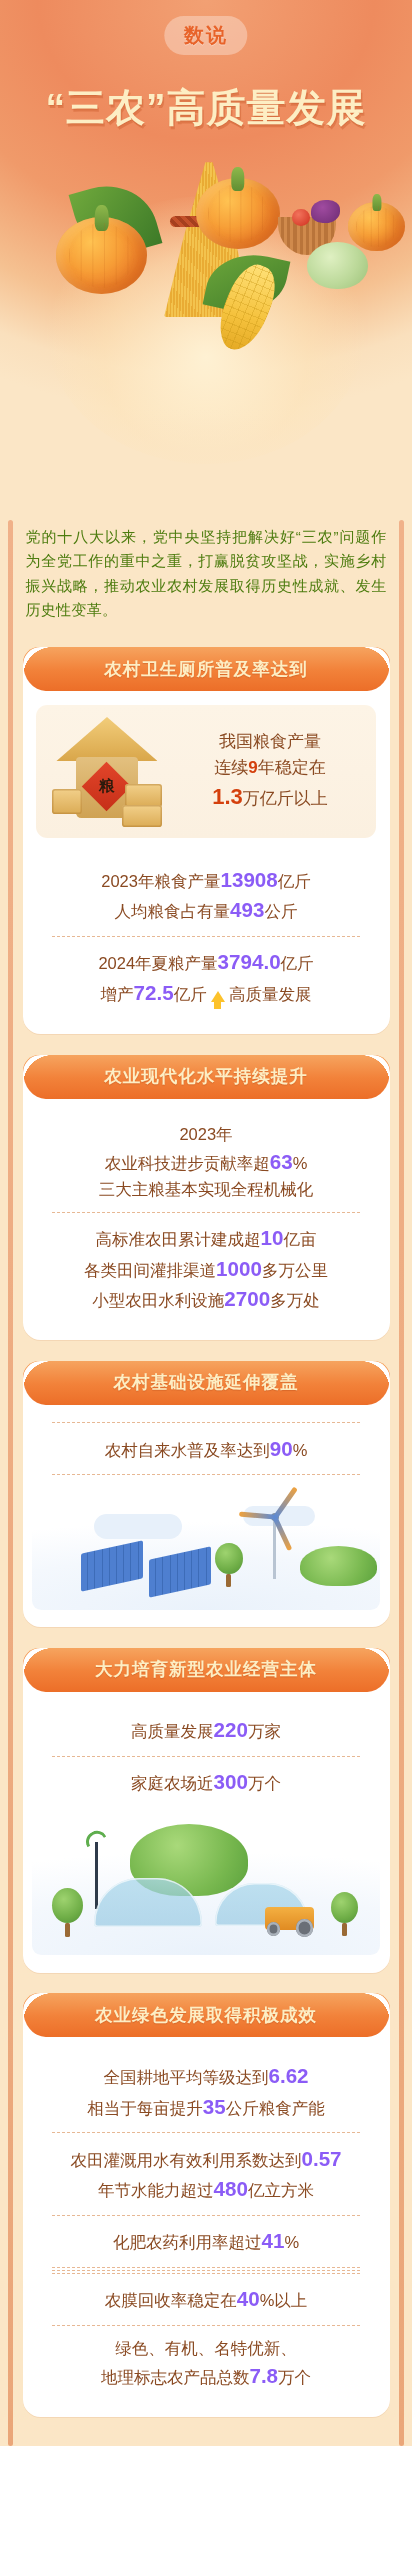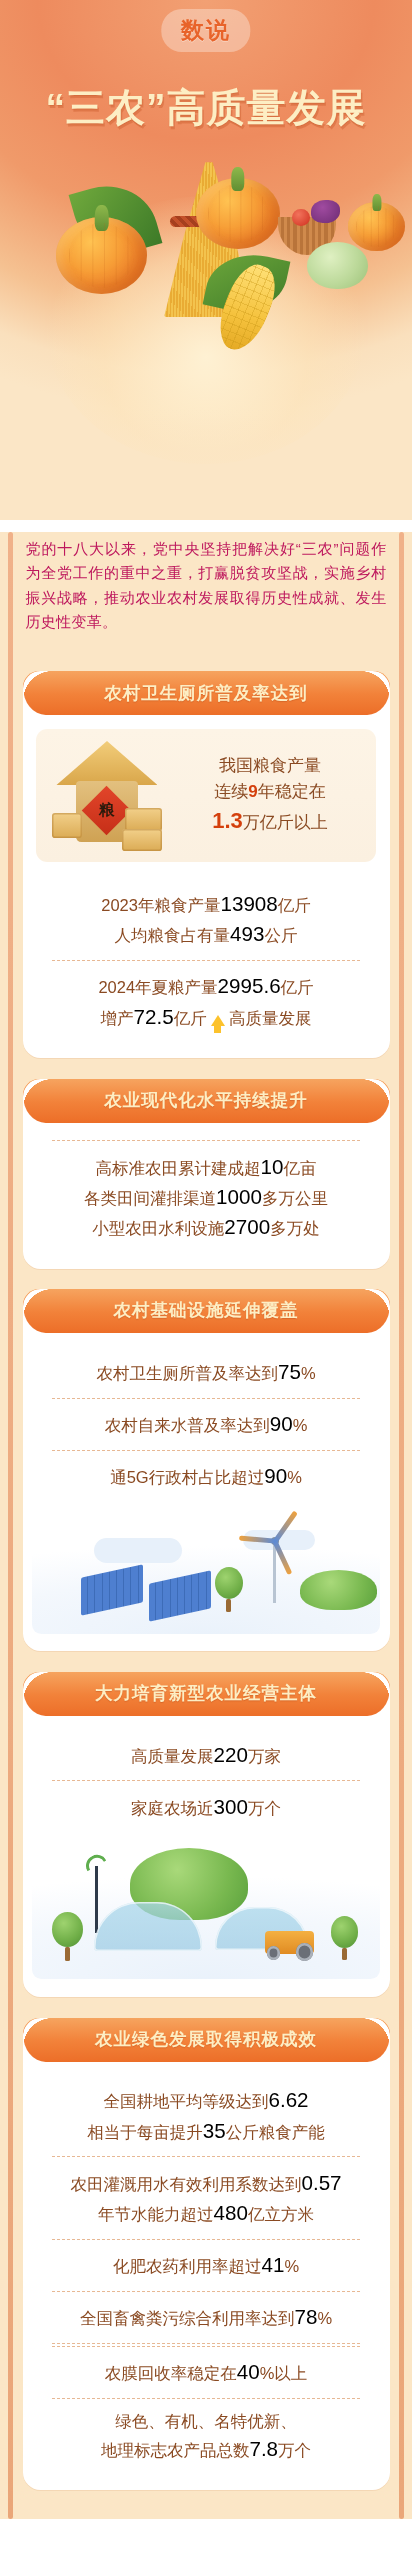--- a/index.html
+++ b/index.html
@@ -27,25 +27,25 @@
     width:567px; height:464px;
     background:
       conic-gradient(from 160deg at 50% 100%,
         rgba(255,255,255,0.00) 0deg, rgba(255,255,255,0.06) 4deg, rgba(255,255,255,0.00) 8deg,
         rgba(255,255,255,0.00) 14deg, rgba(255,255,255,0.07) 18deg, rgba(255,255,255,0.00) 22deg,
         rgba(255,255,255,0.00) 28deg, rgba(255,255,255,0.06) 32deg, rgba(255,255,255,0.00) 36deg,
         rgba(255,255,255,0.00) 42deg, rgba(255,255,255,0.07) 46deg, rgba(255,255,255,0.00) 50deg);
     opacity:.8; pointer-events:none;
   }
   .badge {
-    position:absolute; left:50%; top:9px; transform:translateX(-50%);
+    position:absolute; left:50%; top:16px; transform:translateX(-50%);
     background:rgba(255,255,255,0.32);
     border-radius:20.6px;
     padding:5.7px 19.6px 6.7px;
-    font-size:23px; font-weight:bold; letter-spacing:2.1px;
+    font-size:20px; font-weight:bold; letter-spacing:2.1px;
     color:#e8632a;
     text-shadow:0 0.5px 0 rgba(255,255,255,.35);
   }
   .main-title {
     position:absolute; left:0; right:0; top:81px;
     text-align:center;
     font-size:39px; font-weight:bold; letter-spacing:1px;
     color:#fdeec4;
     text-shadow: 1.5px 2.6px 0 rgba(198,84,33,.35), 0 1px 1px rgba(170,70,25,.25);
     white-space:nowrap;
@@ -122,24 +122,24 @@
     background:linear-gradient(180deg, rgba(251,230,198,0) 0%, #fbe6c6 72%, #fbe6c6 100%);
   }
 
   
   .body-wrap{
     background:#fbe6c6;
     padding:0 0 8.2px 0;
     position:relative;
   }
   .intro{
-    width:361px; margin:12px auto;
+    width:361px; margin:0 auto;
     padding:5.2px 0 25px;
     font-size:15px; line-height:1.62;
-    color:#be185d; text-align:justify; letter-spacing:0.3px;
+    color:#4d7c0f; text-align:justify; letter-spacing:0.3px;
   }
 
   
   .rail{
     position:absolute; top:0; bottom:0; width:5.2px;
     background:linear-gradient(180deg,#f0b189,#eaa679);
     border-radius:2.6px;
   }
   .rail.left{ left:8.2px; } .rail.right{ right:8.2px; }
 
@@ -173,21 +173,21 @@
     background:#ffffff;
   }
   .ribbon::before{ left:0;  border-radius:17.5px 0 0 0; -webkit-mask:radial-gradient(29px 30px at 29px 30px, transparent 99%, #000 100%); mask:radial-gradient(29px 30px at 29px 30px, transparent 99%, #000 100%); }
   .ribbon::after { right:0; border-radius:0 17.5px 0 0; -webkit-mask:radial-gradient(29px 30px at 0px 30px, transparent 99%, #000 100%); mask:radial-gradient(29px 30px at 0px 30px, transparent 99%, #000 100%); }
 
   .stat-block{ padding:15.5px 18.5px 0; text-align:center; }
   .stat{
     font-size:16.5px; line-height:1.48; color:#8a4a22; letter-spacing:0px;
     padding:8.2px 0;
   }
-  .stat .hl{ color:#000000; font-weight:normal; font-size:20.6px; }
+  .stat .hl{ color:#8b5cf6; font-weight:bold; font-size:20.6px; }
   .divider{
     border-top:1px dashed #e7b894; margin:2.1px 11.3px; height:0;
   }
 
   
   .granary-row{
     display:flex; align-items:center; gap:4.1px;
     background:linear-gradient(180deg,#fdf4e6,#fbf0e0);
     border-radius:11.3px;
     margin:13.4px 13.4px 3.1px;
@@ -326,44 +326,43 @@
             </div>
             <div>
               <span class="hl">1.3</span><span>万亿斤以上</span>
             </div>
           </div>
         </div>
 
         <div class="stat-block">
             <div class="stat"><span>2023年粮食产量</span><span class="hl">13908</span><span>亿斤</span><br><span>人均粮食占有量</span><span class="hl">493</span><span>公斤</span></div>
             <div class="divider"></div>
-            <div class="stat"><span>2024年夏粮产量</span><span class="hl">2995.6</span><span>亿斤</span><br><span>增产</span><span class="hl">72.5</span><span>亿斤</span><span class="arrow-up"></span><span>高质量发展</span></div>
+            <div class="stat"><span>2024年夏粮产量</span><span class="hl">3794.0</span><span>亿斤</span><br><span>增产</span><span class="hl">72.5</span><span>亿斤</span><span class="arrow-up"></span><span>高质量发展</span></div>
           </div>
       </div>
     </div>
 
     <div class="section">
       <div class="card">
         <div class="ribbon">农业现代化水平持续提升</div>
         <div class="stat-block">
+            <div class="stat"><span>2023年</span><br><span>农业科技进步贡献率超</span><span class="hl">63</span><span>%</span><br><span>三大主粮基本实现全程机械化</span></div>
             <div class="divider"></div>
             <div class="stat"><span>高标准农田累计建成超</span><span class="hl">10</span><span>亿亩</span><br><span>各类田间灌排渠道</span><span class="hl">1000</span><span>多万公里</span><br><span>小型农田水利设施</span><span class="hl">2700</span><span>多万处</span></div>
           </div>
       </div>
     </div>
 
     <div class="section">
       <div class="card">
         <div class="ribbon">农村基础设施延伸覆盖</div>
         <div class="stat-block">
-            <div class="stat"><span>农村卫生厕所普及率达到</span><span class="hl">75</span><span>%</span></div>
             <div class="divider"></div>
             <div class="stat"><span>农村自来水普及率达到</span><span class="hl">90</span><span>%</span></div>
             <div class="divider"></div>
-            <div class="stat"><span>通5G行政村占比超过</span><span class="hl">90</span><span>%</span></div>
           </div>
 
         <div class="illus">
           <div class="sky"></div>
           <div class="cloud" style="left:62px; top:33px; width:88px; height:25px;"></div>
           <div class="cloud" style="left:211px; top:25px; width:72px; height:20.6px;"></div>
           <div class="turbine-pole" style="left:241px; top:36px; height:62px;"></div>
           <div class="turbine-hub" style="left:239px; top:32px;"></div>
           <div class="blade" style="left:243px; top:34px; transform:rotate(-55deg);"></div>
           <div class="blade" style="left:243px; top:34px; transform:rotate(65deg);"></div>
@@ -413,21 +412,20 @@
     <div class="section">
       <div class="card">
         <div class="ribbon">农业绿色发展取得积极成效</div>
         <div class="stat-block">
             <div class="stat"><span>全国耕地平均等级达到</span><span class="hl">6.62</span><br><span>相当于每亩提升</span><span class="hl">35</span><span>公斤粮食产能</span></div>
             <div class="divider"></div>
             <div class="stat"><span>农田灌溉用水有效利用系数达到</span><span class="hl">0.57</span><br><span>年节水能力超过</span><span class="hl">480</span><span>亿立方米</span></div>
             <div class="divider"></div>
             <div class="stat"><span>化肥农药利用率超过</span><span class="hl">41</span><span>%</span></div>
             <div class="divider"></div>
-            <div class="stat"><span>全国畜禽粪污综合利用率达到</span><span class="hl">78</span><span>%</span></div>
             <div class="divider"></div>
             <div class="divider"></div>
             <div class="stat"><span>农膜回收率稳定在</span><span class="hl">40</span><span>%以上</span></div>
             <div class="divider"></div>
             <div class="stat"><span>绿色、有机、名特优新、</span><br><span>地理标志农产品总数</span><span class="hl">7.8</span><span>万个</span></div>
           </div>
       </div>
     </div>
 
   </div>

